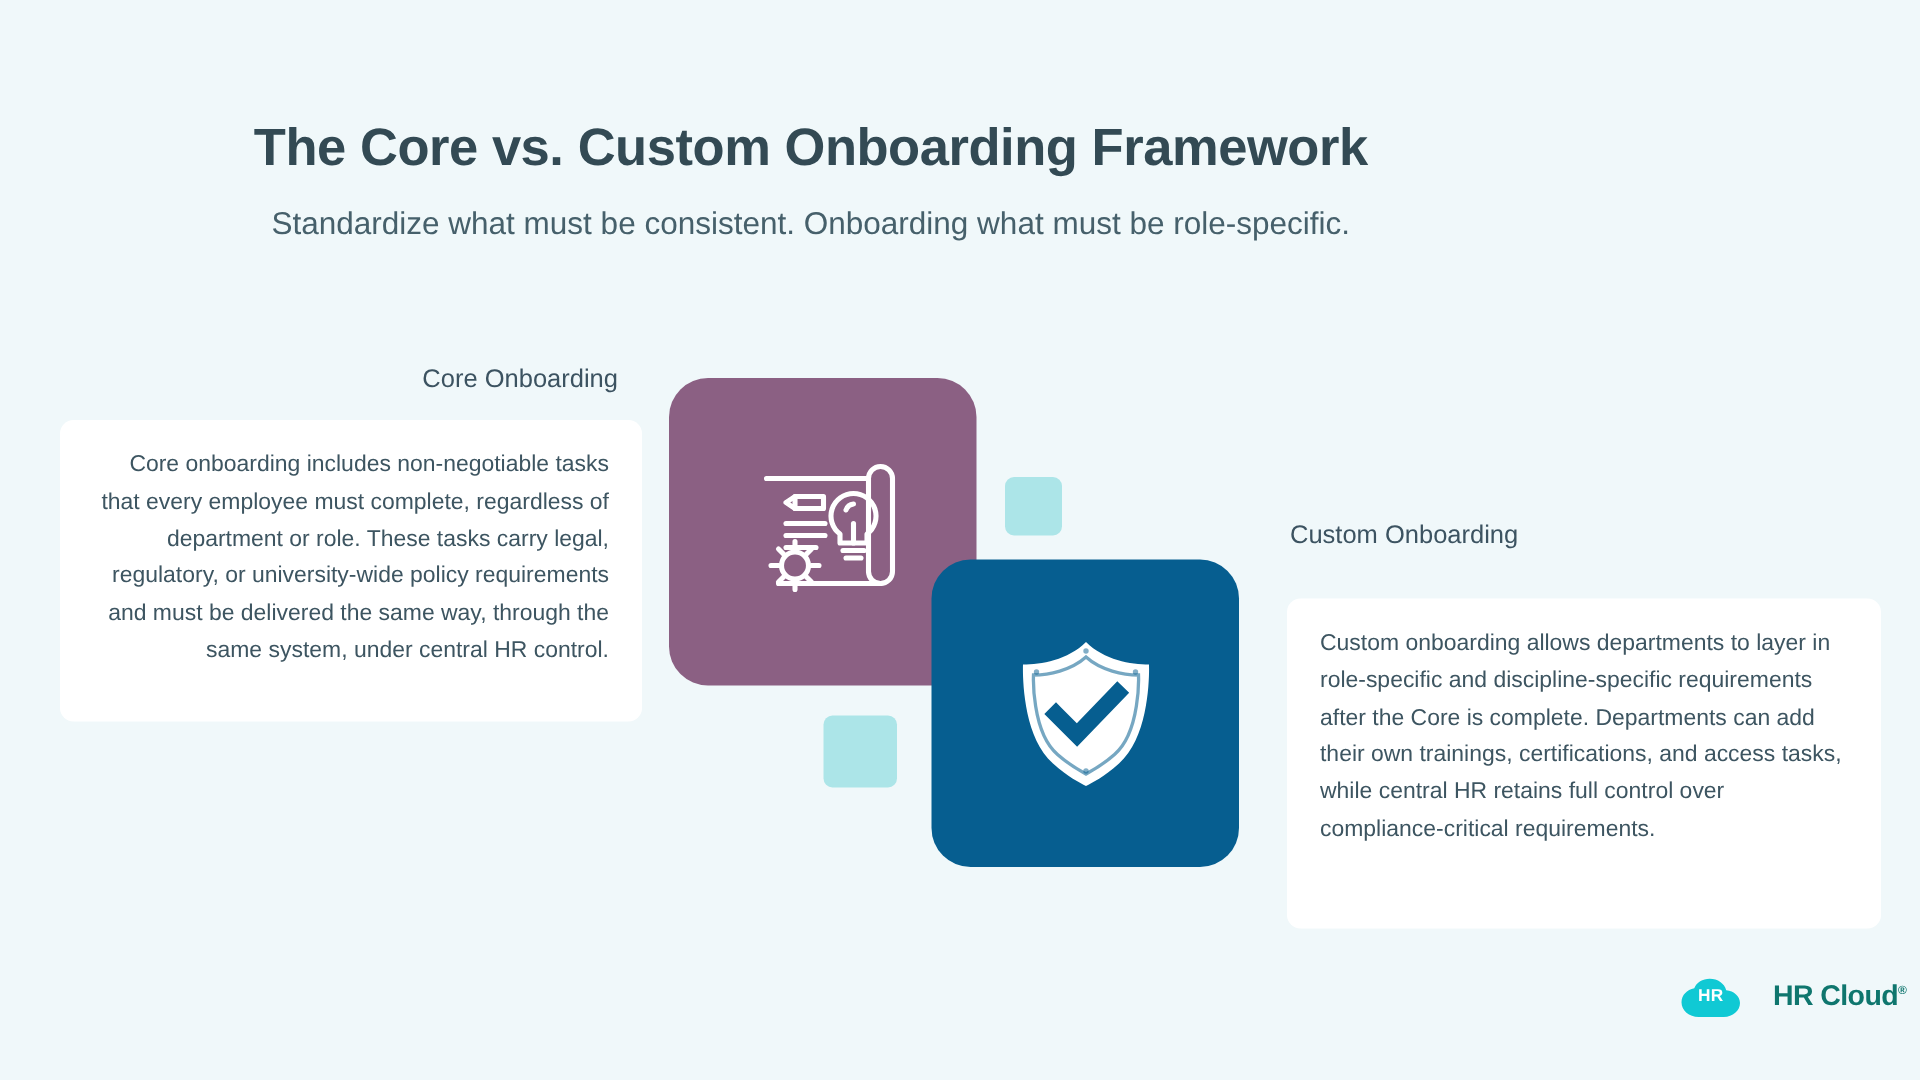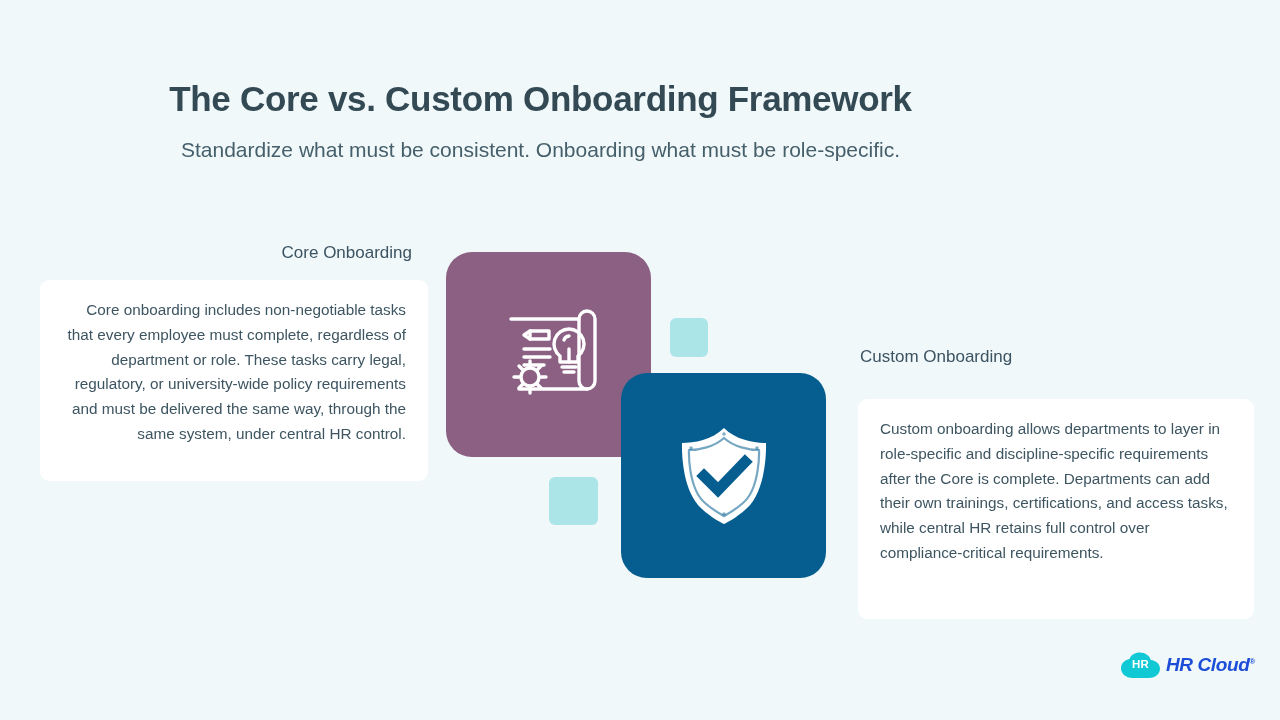--- a/index.html
+++ b/index.html
@@ -143,21 +143,21 @@
     text-align: left;
   }
 
   
   .logo {
     position: absolute;
     left: 1120px;
     top: 652px;
     display: flex;
     align-items: center;
-    gap: 5px;
+    gap: 21px;
   }
   .logo-mark {
     position: relative;
     width: 41px;
     height: 27px;
     display: flex;
     align-items: center;
     justify-content: center;
   }
   .logo-mark svg {
@@ -169,26 +169,25 @@
     font-size: 11.5px;
     font-weight: bold;
     color: #ffffff;
     letter-spacing: 0.2px;
     line-height: 1;
     padding-bottom: 1px;
   }
   .logo-word {
     font-size: 19px;
     font-weight: bold;
-    color: #1d4ed8;
+    color: #0f766e;
     letter-spacing: -0.4px;
     line-height: 1;
     position: relative;
     padding-bottom: 2px;
-    font-style: italic;
   }
   .logo-tm {
     font-size: 8px;
     vertical-align: super;
     font-weight: bold;
     letter-spacing: 0;
   }
 </style>
 </head>
 <body>

